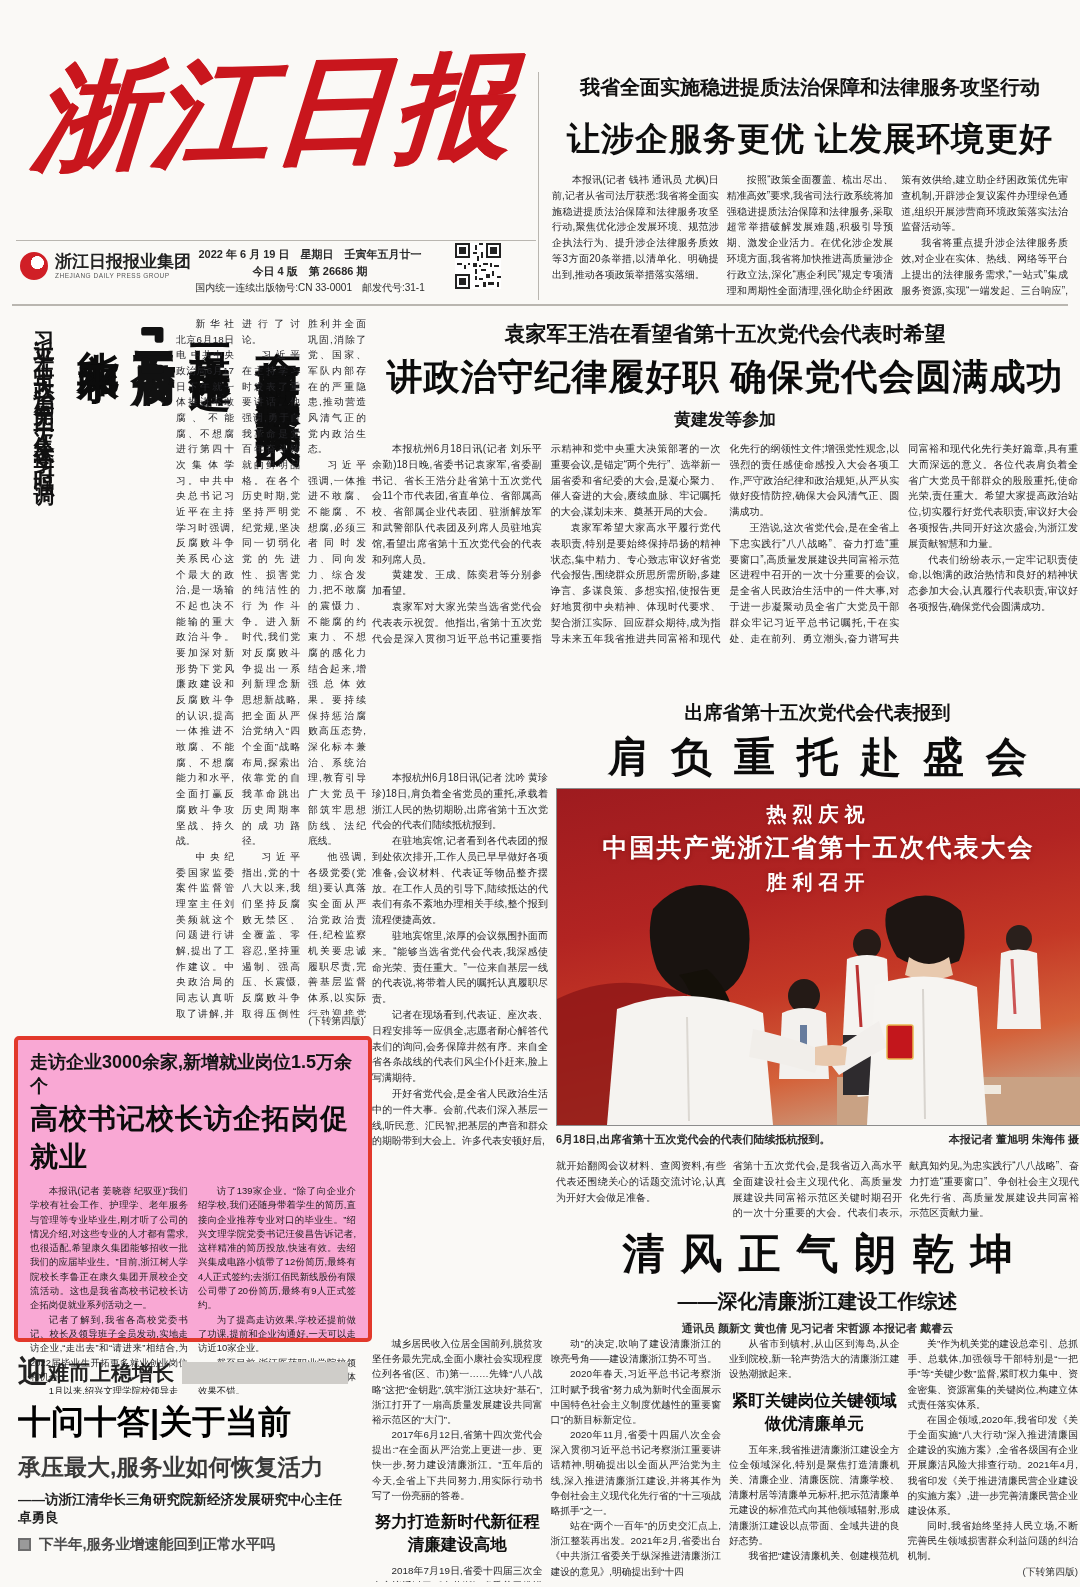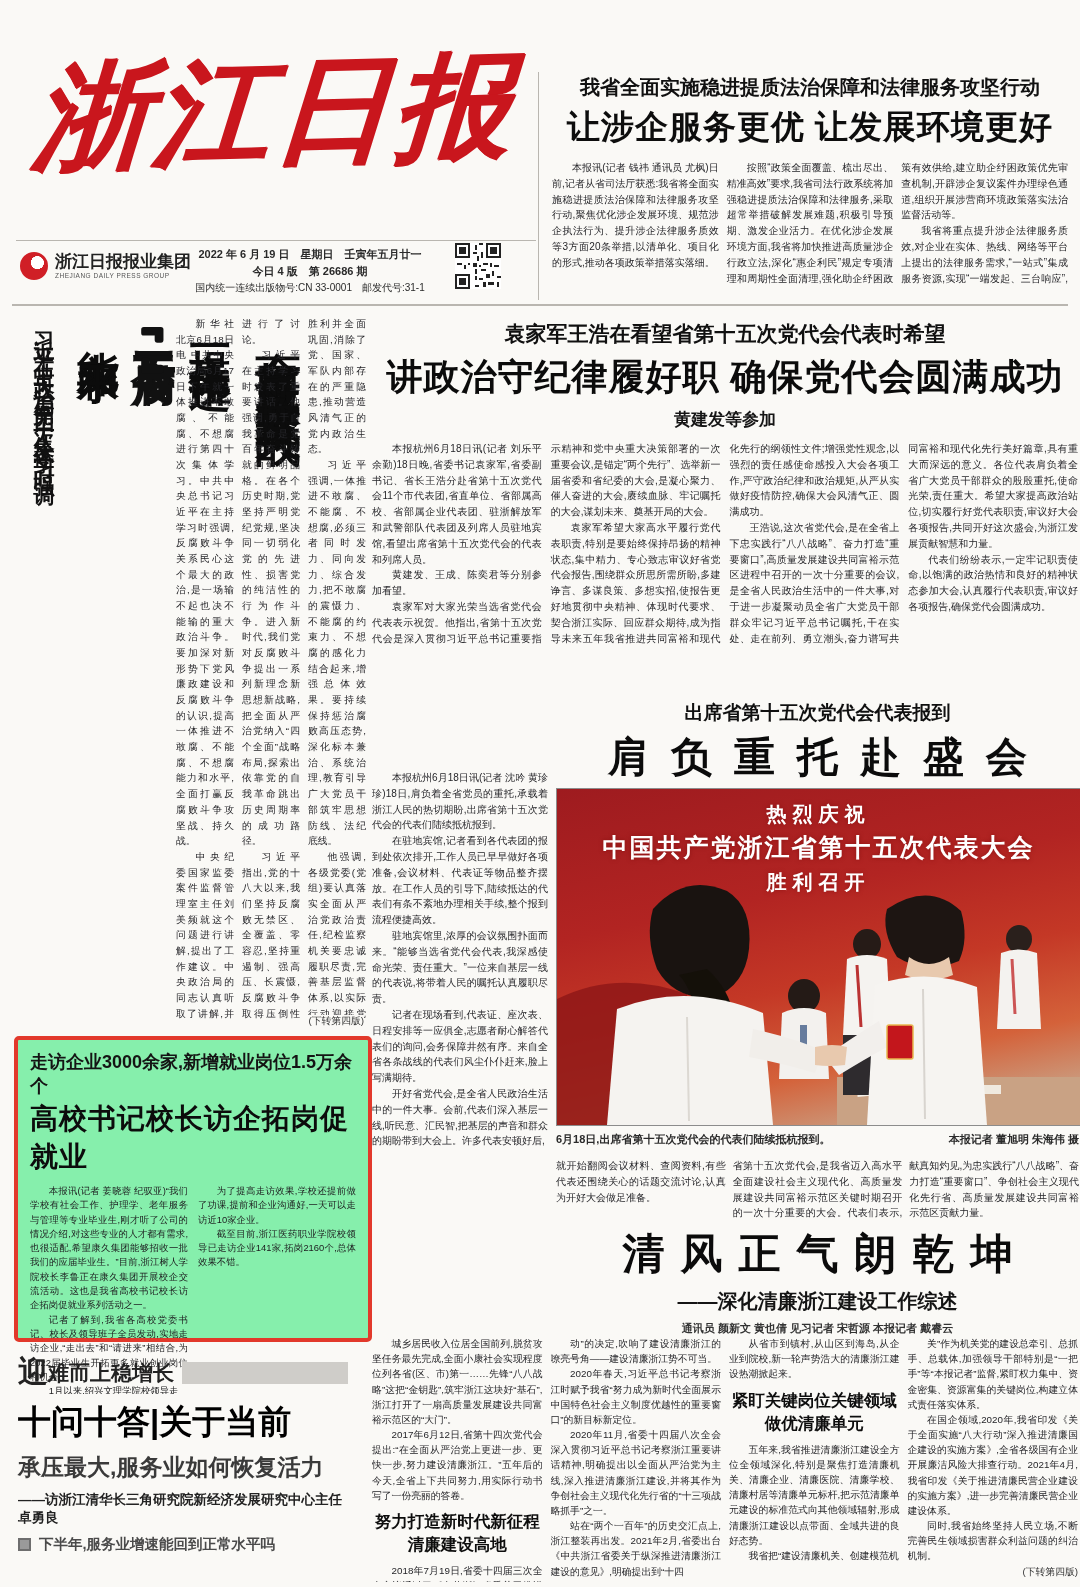--- a/index.html
+++ b/index.html
@@ -44,21 +44,21 @@
   .rp-headline{font-size:41px;font-weight:900;letter-spacing:22px;color:#0b0b0b;text-indent:22px;}
   .photo{background:linear-gradient(168deg,#9e1b1f 0%,#b22422 34%,#c43826 56%,#d4623a 76%,#caa084 92%,#c8a183 100%);
          overflow:hidden;border:1px solid #8c8c8c;}
   .banner{color:#fff;font-weight:900;text-align:center;line-height:1.5;
           text-shadow:0 0 4px rgba(120,10,10,.6);}
   .caption-row{display:flex;justify-content:space-between;align-items:flex-start;}
   .caption{font-size:11px;font-weight:700;color:#2b2b2b;}
   .credit{font-size:11px;font-weight:700;color:#2b2b2b;white-space:nowrap;}
   .mini-col{width:170px;}
   
-  .red-box{border:4px solid #e2392b;border-radius:5px;background:#86efac;padding:10px 12px;}
+  .red-box{border:4px solid #e2392b;border-radius:5px;background:#f9a8d4;padding:10px 12px;}
   .jb-kicker{font-size:18px;font-weight:900;color:#141414;}
   .jb-headline{font-size:28px;font-weight:900;color:#0c0c0c;letter-spacing:1px;}
   .jb-cols{display:flex;gap:10px;}
   .jb-col{width:50%;font-size:9.4px;line-height:1.52;text-align:justify;overflow:hidden;}
   .jb-col p{margin:0;text-indent:2em;}
   
   .tag-row{display:flex;align-items:center;}
   .tag-big{font-size:30px;font-weight:900;color:#222;}
   .tag-rest{font-size:21px;font-weight:900;color:#222;}
   .tag-bar{height:22px;background:#cfcdc9;flex:1;margin-left:8px;}
@@ -142,23 +142,23 @@
           <rect x="15" y="18" width="3" height="1"></rect>
           <rect x="19" y="18" width="1" height="2"></rect>
       </g>
     </svg>
   </div>
 
   <div class="abs rule" style="left:538px;top:72px;width:1px;height:228px;"></div>
 
   <div class="abs" style="left:552px;top:74px;width:516px;">
     <div class="tr-kicker ctr">我省全面实施稳进提质法治保障和法律服务攻坚行动</div>
-    <div class="tr-headline ctr" style="margin-top:4px;">让涉企服务更优  让发展环境更好</div>
+    <div class="tr-headline ctr" style="margin-top:16px;">让涉企服务更优  让发展环境更好</div>
     <div class="body-text cols3" style="margin-top:10px;height:140px;">
-        <p>本报讯(记者 钱祎 通讯员 尤枫)日前,记者从省司法厅获悉:我省将全面实施稳进提质法治保障和法律服务攻坚行动,聚焦优化涉企发展环境、规范涉企执法行为、提升涉企法律服务质效等3方面20条举措,以清单化、项目化的形式,推动各项政策举措落实落细。</p>
+        <p>本报讯(记者 钱祎 通讯员 尤枫)日前,记者从省司法厅获悉:我省将全面实施稳进提质法治保障和法律服务攻坚行动,聚焦优化涉企发展环境、规范涉企执法行为、提升涉企法律服务质效等3方面20条举措,以清单化、明确提出到,推动各项政策举措落实落细。</p>
         <p>按照“政策全面覆盖、梳出尽出、精准高效”要求,我省司法行政系统将加强稳进提质法治保障和法律服务,采取超常举措破解发展难题,积极引导预期、激发企业活力。在优化涉企发展环境方面,我省将加快推进高质量涉企行政立法,深化“惠企利民”规定专项清理和周期性全面清理,强化助企纾困政策有效供给,建立助企纾困政策优先审查机制,开辟涉企复议案件办理绿色通道,组织开展涉营商环境政策落实法治监督活动等。</p>
         <p>我省将重点提升涉企法律服务质效,对企业在实体、热线、网络等平台上提出的法律服务需求,“一站式”集成服务资源,实现“一端发起、三台响应”,常态化进行企业“法治体检”,深化市场主体法律顾问服务网格化全覆盖,推进企业法律顾问和公司律师职能发挥,实施涉外法律服务、公证利企惠企、仲裁保企稳企等专项行动,加大涉企法律援助力度,减免困难企业法律服务费用,加大涉企法律法规宣传力度,推进涉企领域矛盾纠纷大排查大化解,推动法治护航重大项目建设,全力以赴为稳住经济大盘贡献司法行政力量。</p>
       </div>
   </div>
 
   <div class="abs rule" style="left:12px;top:304px;width:1056px;height:2px;"></div>
 
   <div class="abs vert" style="left:16px;top:316px;height:712px;">
     <span class="v-big1">全面打赢反腐败斗争攻坚战持久战</span>
     <span class="v-big2">
@@ -270,20 +270,21 @@
     <div class="jb-kicker">走访企业3000余家,新增就业岗位1.5万余个</div>
     <div class="jb-headline" style="margin-top:2px;">高校书记校长访企拓岗促就业</div>
     <div class="jb-cols" style="margin-top:8px;height:210px;">
       <div class="jb-col">
           <p>本报讯(记者 姜晓蓉 纪驭亚)“我们学校有社会工作、护理学、老年服务与管理等专业毕业生,刚才听了公司的情况介绍,对这些专业的人才都有需求,也很适配,希望康久集团能够招收一批我们的应届毕业生。”目前,浙江树人学院校长李鲁正在康久集团开展校企交流活动。这也是我省高校书记校长访企拓岗促就业系列活动之一。</p>
           <p>记者了解到,我省各高校党委书记、校长及领导班子全员发动,实地走访企业,“走出去”和“请进来”相结合,为2022届毕业生开拓更多就业创业岗位和机会。</p>
           <p>1月以来,绍兴文理学院校领导走</p>
         </div>
       <div class="jb-col">
         <div>
+            <p>访了139家企业。“除了向企业介绍学校,我们还随身带着学生的简历,直接向企业推荐专业对口的毕业生。”绍兴文理学院党委书记汪俊昌告诉记者,这样精准的简历投放,快速有效。去绍兴集成电路小镇带了12份简历,最终有4人正式签约;去浙江佰民新线股份有限公司带了20份简历,最终有9人正式签约。</p>
             <p>为了提高走访效果,学校还提前做了功课,提前和企业沟通好,一天可以走访近10家企业。</p>
             <p>截至目前,浙江医药职业学院校领导已走访企业141家,拓岗2160个,总体效果不错。</p>
           </div>
 
       </div>
     </div>
   </div>
 
   <div class="abs" style="left:18px;top:1352px;width:330px;">
     <div class="tag-row">
@@ -329,21 +330,21 @@
           <p>从省市到镇村,从山区到海岛,从企业到院校,新一轮声势浩大的清廉浙江建设热潮掀起来。</p>
         </div>
       <div class="int-subhead">紧盯关键岗位关键领域做优清廉单元</div>
       <div>
           <p>五年来,我省推进清廉浙江建设全方位全领域深化,特别是聚焦打造清廉机关、清廉企业、清廉医院、清廉学校、清廉村居等清廉单元标杆,把示范清廉单元建设的标准范式向其他领域辐射,形成清廉浙江建设以点带面、全域共进的良好态势。</p>
           <p>我省把“建设清廉机关、创建模范机</p>
         </div>
     </div>
     <div class="int-col">
       <div>
-          <p>关”作为机关党的建设总牵引、总抓手、总载体,加强领导干部特别是“一把手”等“本报记者”监督,紧盯权力集中、资金密集、资源富集的关键岗位,构建立体式责任落实体系。</p>
+          <p>关”作为机关党的建设总牵引、总抓手、总载体,加强领导干部特别是“一把手”等“关键少数”监督,紧盯权力集中、资金密集、资源富集的关键岗位,构建立体式责任落实体系。</p>
           <p>在国企领域,2020年,我省印发《关于全面实施“八大行动”深入推进清廉国企建设的实施方案》,全省各级国有企业开展廉洁风险大排查行动。2021年4月,我省印发《关于推进清廉民营企业建设的实施方案》,进一步完善清廉民营企业建设体系。</p>
           <p>同时,我省始终坚持人民立场,不断完善民生领域损害群众利益问题的纠治机制。</p>
         </div>
       <span class="jump" style="font-size:9.8px;">(下转第四版)</span>
     </div>
   </div>
 
 </div>
 
 </body></html>

